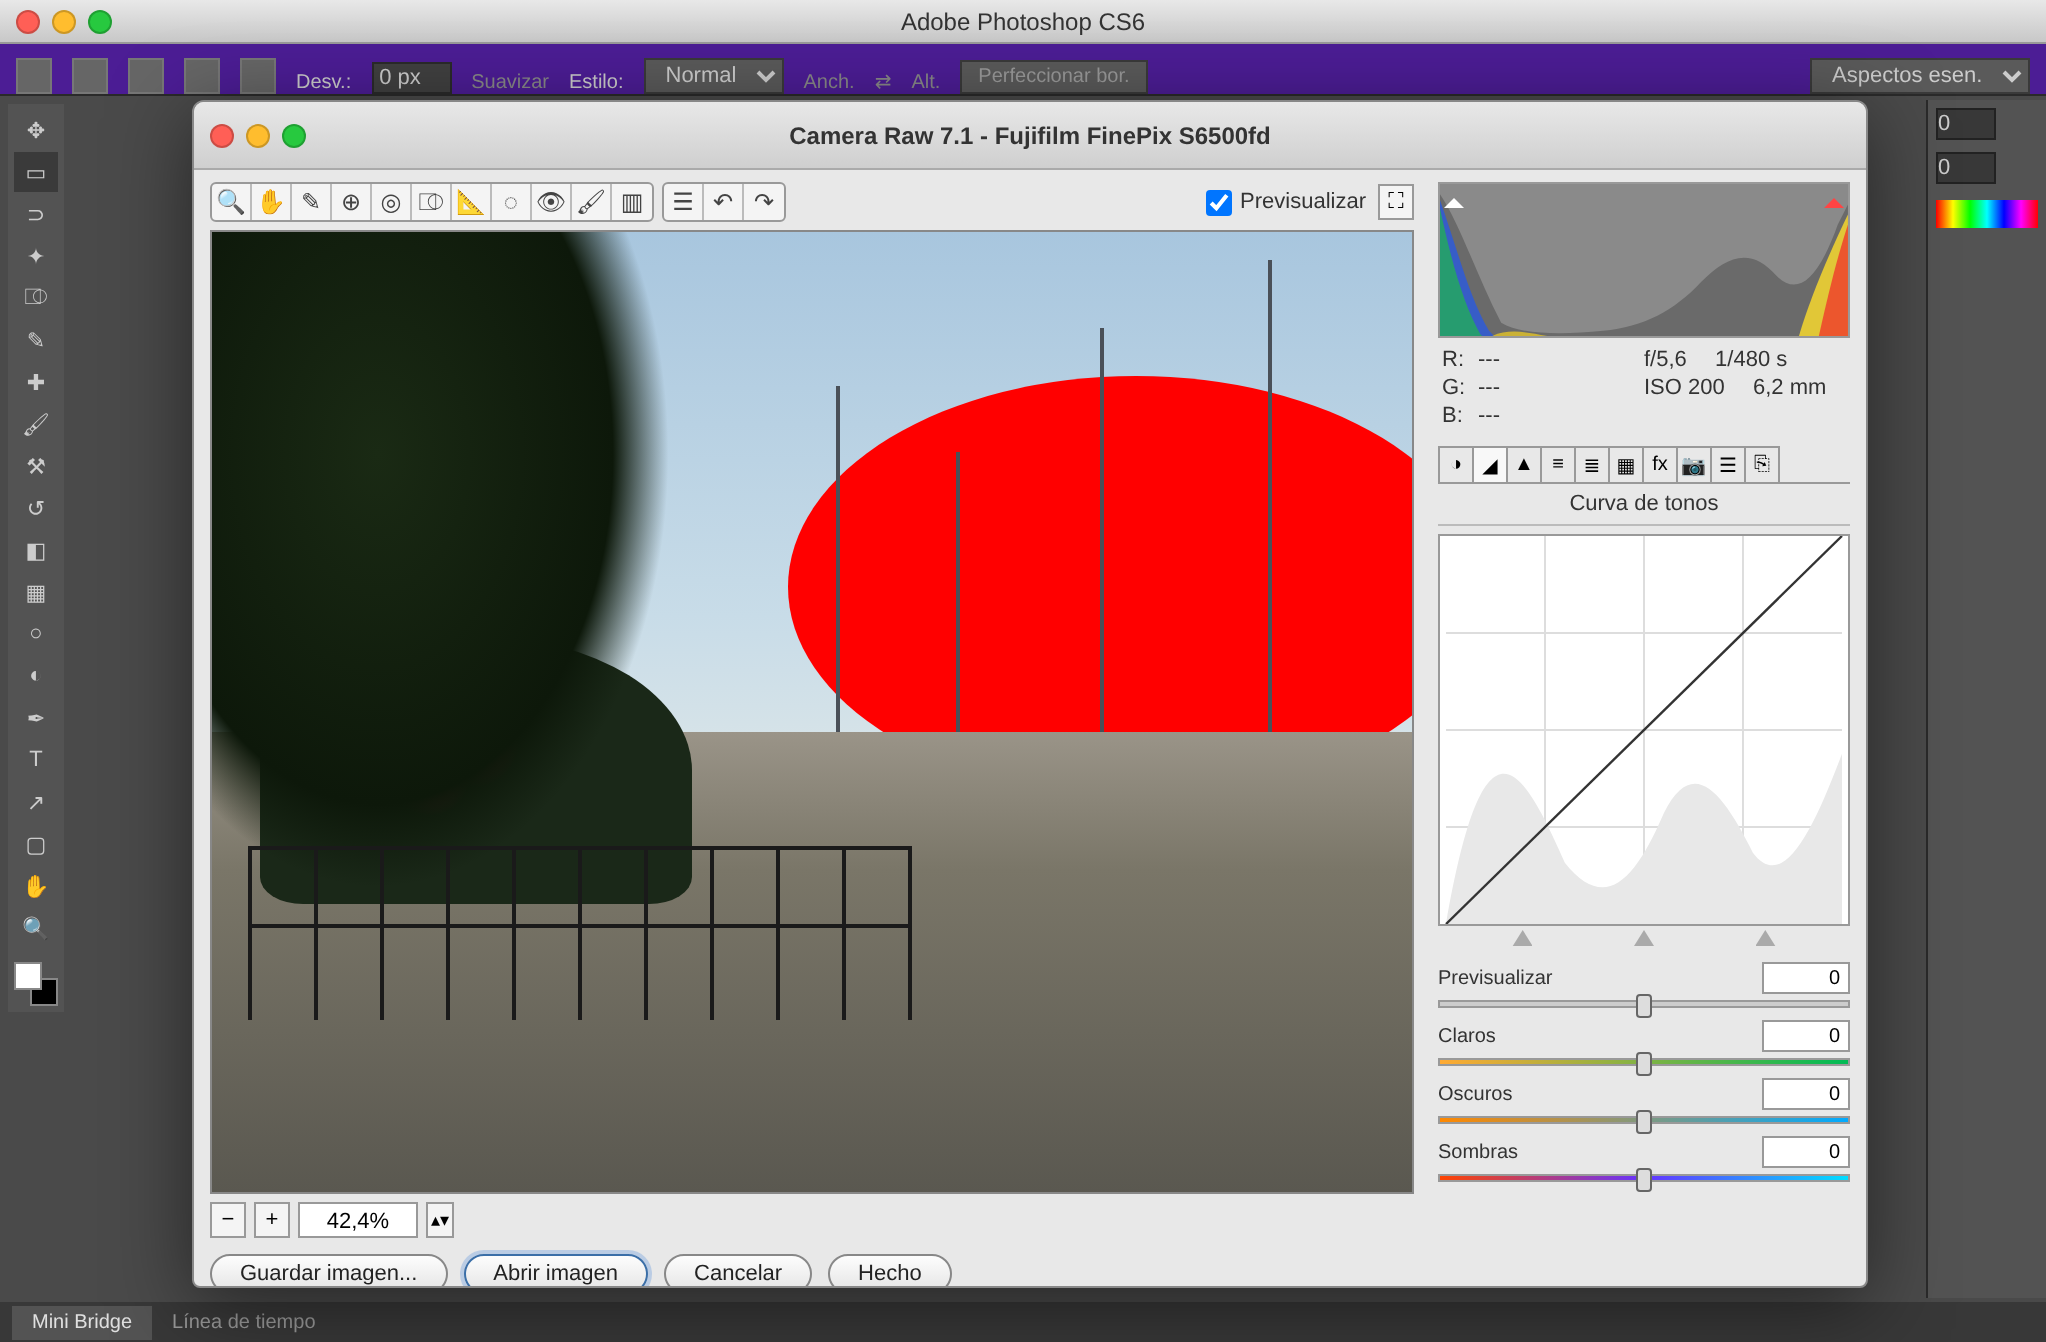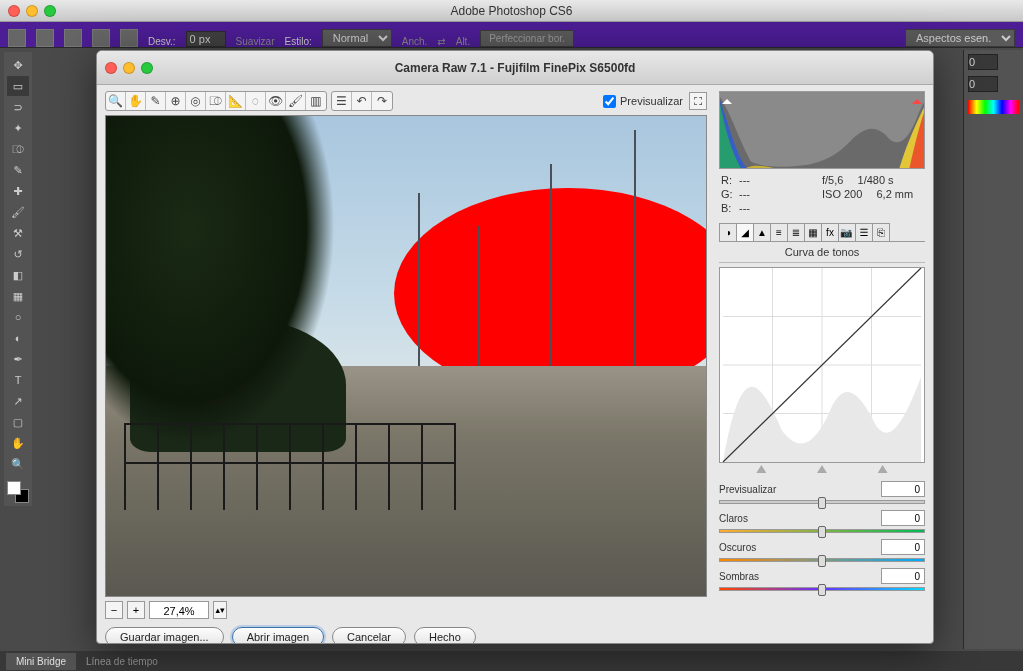--- a/index.html
+++ b/index.html
@@ -264,21 +264,21 @@
             <div class="fence-post" style="left:70%"></div>
           <div class="fence-post" style="left:80%"></div>
             <div class="fence-post" style="left:90%"></div>
           <div class="fence-post" style="left:100%"></div>
         </div>
       </div>
 
       <div class="cr-zoom">
         <button class="cr-zoom-btn">−</button>
         <button class="cr-zoom-btn">+</button>
-        <div class="cr-zoom-val">27,4%</div>
+        <div class="cr-zoom-val">42,4%</div>
         <button class="cr-zoom-step">▴▾</button>
       </div>
 
       <div class="cr-bottom">
         <button class="cr-btn">Guardar imagen...</button>
         <button class="cr-btn primary">Abrir imagen</button>
         <button class="cr-btn">Cancelar</button>
         <button class="cr-btn">Hecho</button>
       </div>
     </div>

